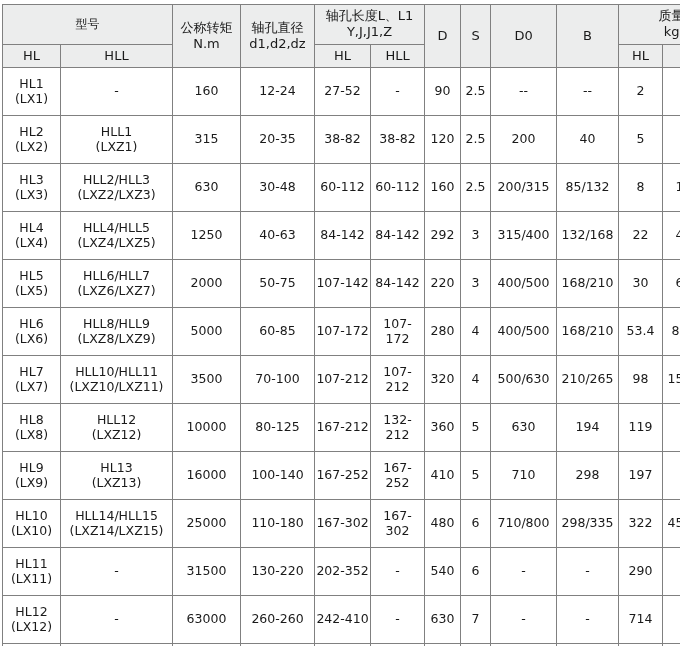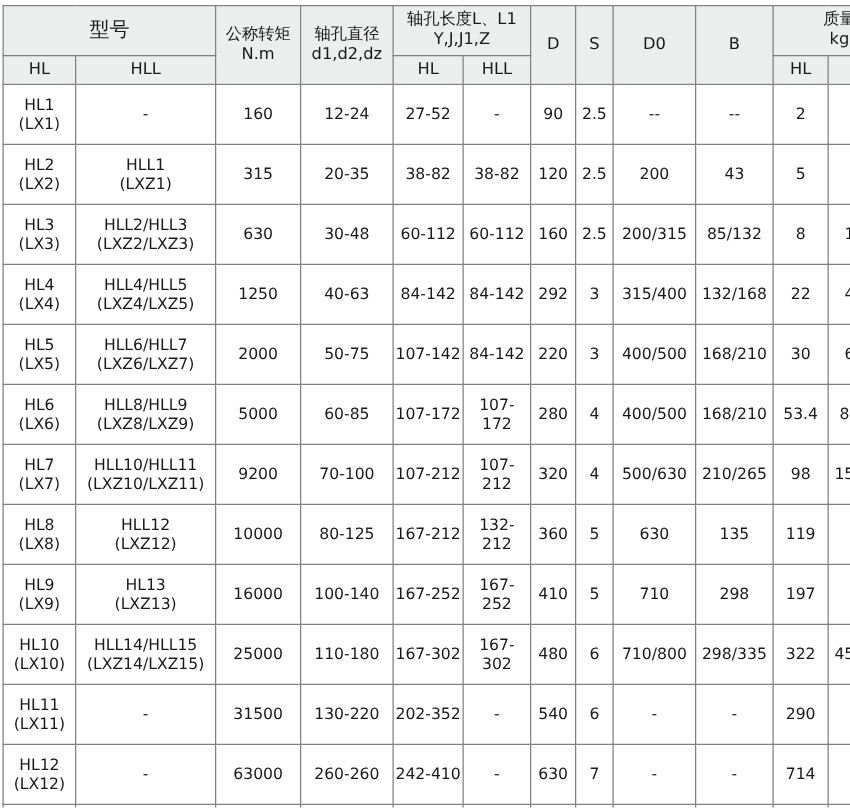--- a/index.html
+++ b/index.html
@@ -27,21 +27,21 @@
     line-height: 1.25;
     padding: 3px 1px;
     word-break: break-word;
   }
   #spec-table thead th {
     background: #eceded;
     font-weight: normal;
     font-size: 13px;
   }
   #spec-table thead th.big {
-    font-size: 16px;
+    font-size: 12px;
   }
   #spec-table tbody td {
     background: #ffffff;
     height: 41px;
   }
   .model-cell {
     font-size: 13px;
     line-height: 1.3;
   }
   .two-line {
@@ -143,21 +143,21 @@
         <div>HLL1</div>
         <div>(LXZ1)</div>
       </td>
       <td>315</td>
       <td>20-35</td>
       <td class="two-line">38-82</td>
       <td class="two-line">38-82</td>
       <td>120</td>
       <td>2.5</td>
       <td class="two-line">200</td>
-      <td class="two-line">43</td>
+      <td class="two-line">40</td>
       <td>5</td>
       <td class="two-line">11</td>
     </tr>
     <tr>
       <td class="model-cell">
         <div>HL3</div>
         <div>(LX3)</div>
       </td>
       <td class="model-cell">
         <div>HLL2/HLL3</div>
@@ -236,21 +236,21 @@
     </tr>
     <tr>
       <td class="model-cell">
         <div>HL7</div>
         <div>(LX7)</div>
       </td>
       <td class="model-cell">
         <div>HLL10/HLL11</div>
         <div>(LXZ10/LXZ11)</div>
       </td>
-      <td>9200</td>
+      <td>3500</td>
       <td>70-100</td>
       <td class="two-line">107-212</td>
       <td class="two-line">107-212</td>
       <td>320</td>
       <td>4</td>
       <td class="two-line">500/630</td>
       <td class="two-line">210/265</td>
       <td>98</td>
       <td class="two-line">156/189</td>
     </tr>
@@ -263,21 +263,21 @@
         <div>HLL12</div>
         <div>(LXZ12)</div>
       </td>
       <td>10000</td>
       <td>80-125</td>
       <td class="two-line">167-212</td>
       <td class="two-line">132-212</td>
       <td>360</td>
       <td>5</td>
       <td class="two-line">630</td>
-      <td class="two-line">135</td>
+      <td class="two-line">194</td>
       <td>119</td>
       <td class="two-line">326</td>
     </tr>
     <tr>
       <td class="model-cell">
         <div>HL9</div>
         <div>(LX9)</div>
       </td>
       <td class="model-cell">
         <div>HL13</div>

